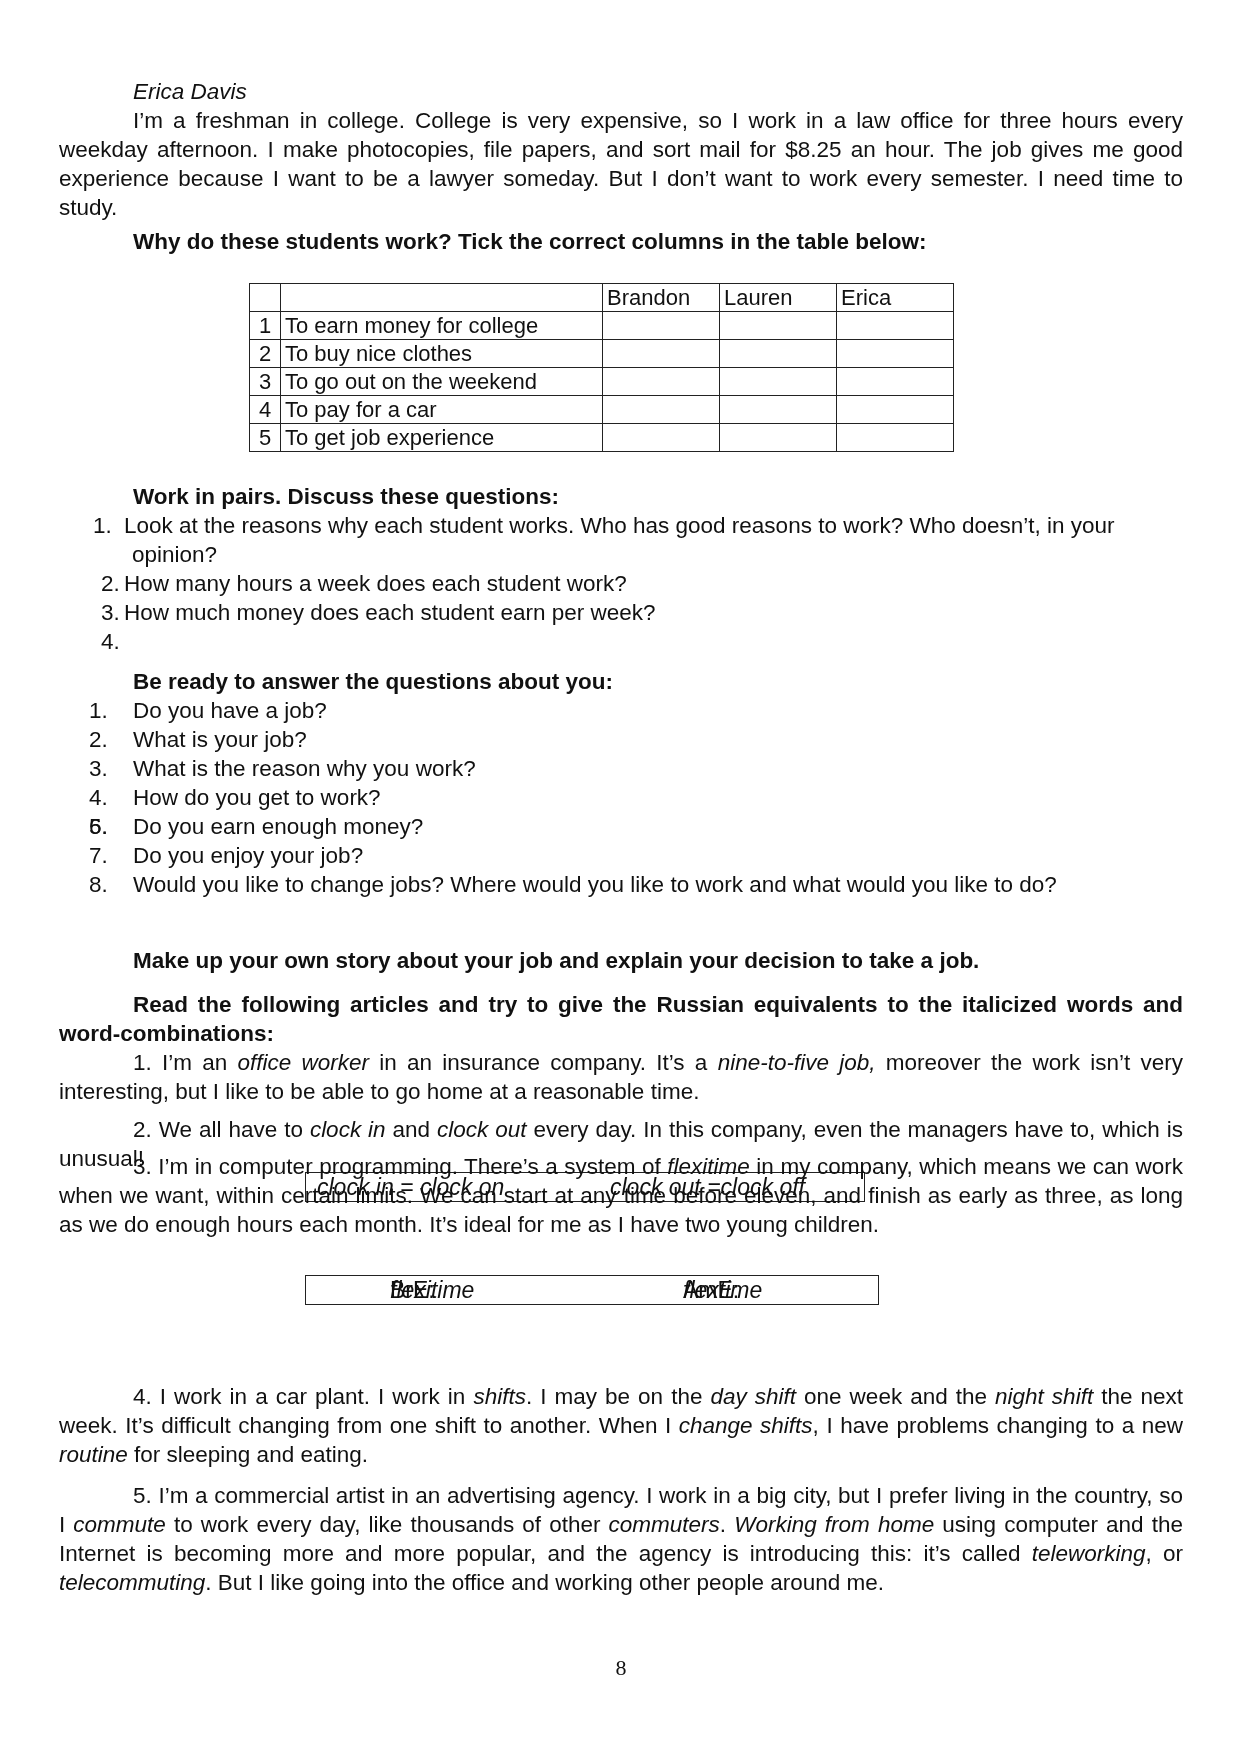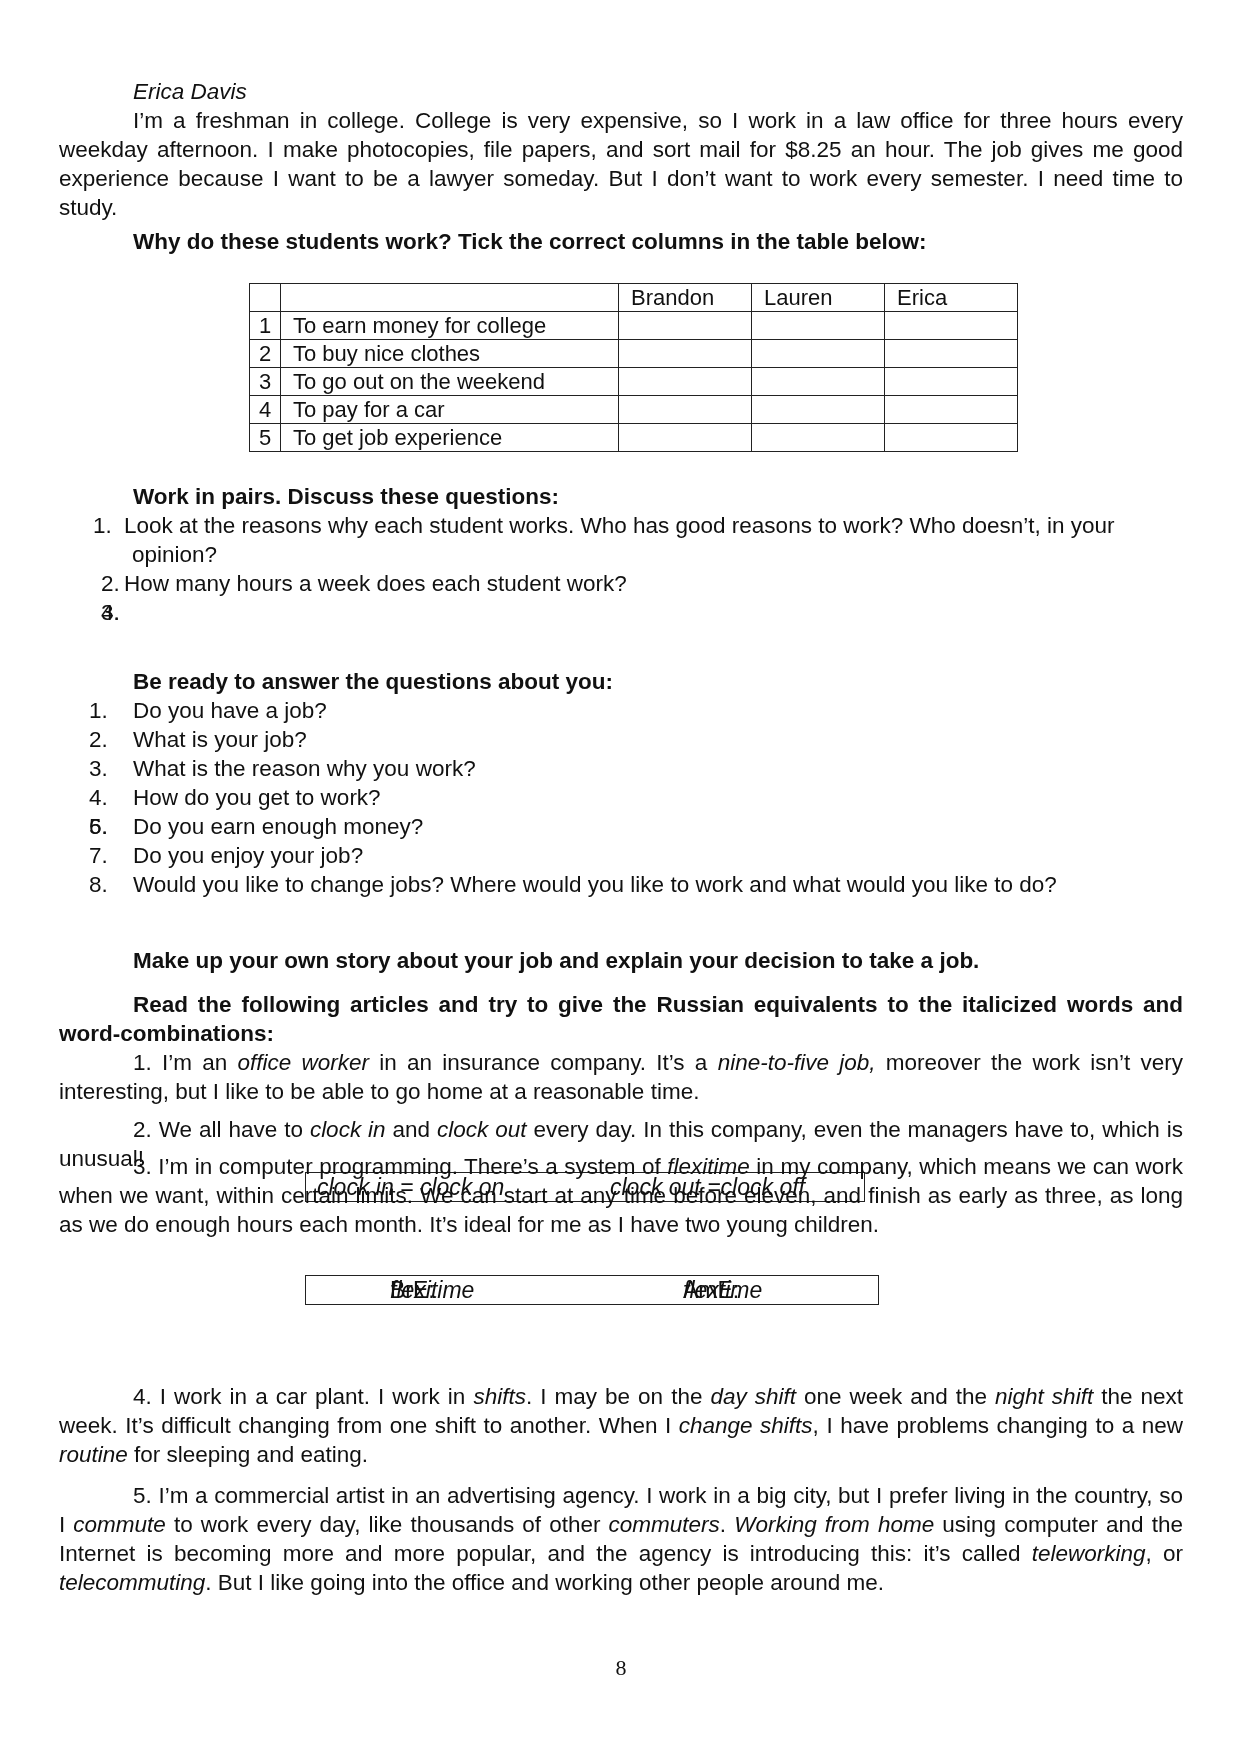--- a/index.html
+++ b/index.html
@@ -15,21 +15,21 @@
     .bold { font-weight: bold; }
     i { }
     .name-line { padding-left: 74px; font-style: italic; }
     .heading { padding-left: 74px; font-weight: bold; }
 
     table.reasons {
       position: absolute; left: 190px; top: 283px;
       border-collapse: collapse; font-size: 22px; line-height: 27px;
     }
     table.reasons td {
-      border: 1.3px solid #222; padding: 0 12px; height: 27px; vertical-align: middle;
+      border: 1.3px solid #222; padding: 0 4px; height: 27px; vertical-align: middle;
     }
     table.reasons td.num { width: 22px; text-align: center; padding: 0 4px; }
     table.reasons td.reason { width: 313px; }
     table.reasons td.col { width: 108px; }
 
     ol.plain { list-style: none; margin: 0; padding: 0; }
     ol.plain li { position: relative; }
     .q1 li { padding-left: 53px; }
     .q2 li { padding-left: 74px; }
     .q2 li .n { position: absolute; left: 30px; }
@@ -106,20 +106,21 @@
     <li style="padding-left:73px;text-indent:-8px;padding-right:10px;">
       <span style="position:absolute;left:42px;">1.</span>
       <span>Look at the reasons why each student works. Who has good reasons to work? Who doesn’t, in your opinion?</span>
     </li>
     <li style="padding-left:65px;">
       <span style="position:absolute;left:42px;">2.</span>
       <span>How many hours a week does each student work?</span>
     </li>
     <li style="padding-left:65px;">
       <span style="position:absolute;left:42px;">3.</span>
+      <span>How much money does each student earn per week?</span>
     </li>
     <li style="padding-left:65px;">
       <span style="position:absolute;left:42px;">4.</span>
     </li>
   </ol>
 
   <div class="blk heading" style="top:667px;">Be ready to answer the questions about you:</div>
   <ol class="plain blk q2" style="top:696px; left:0;">
     <li><span class="n">1.</span><span>Do you have a job?</span></li>
     <li><span class="n">2.</span><span>What is your job?</span></li>

